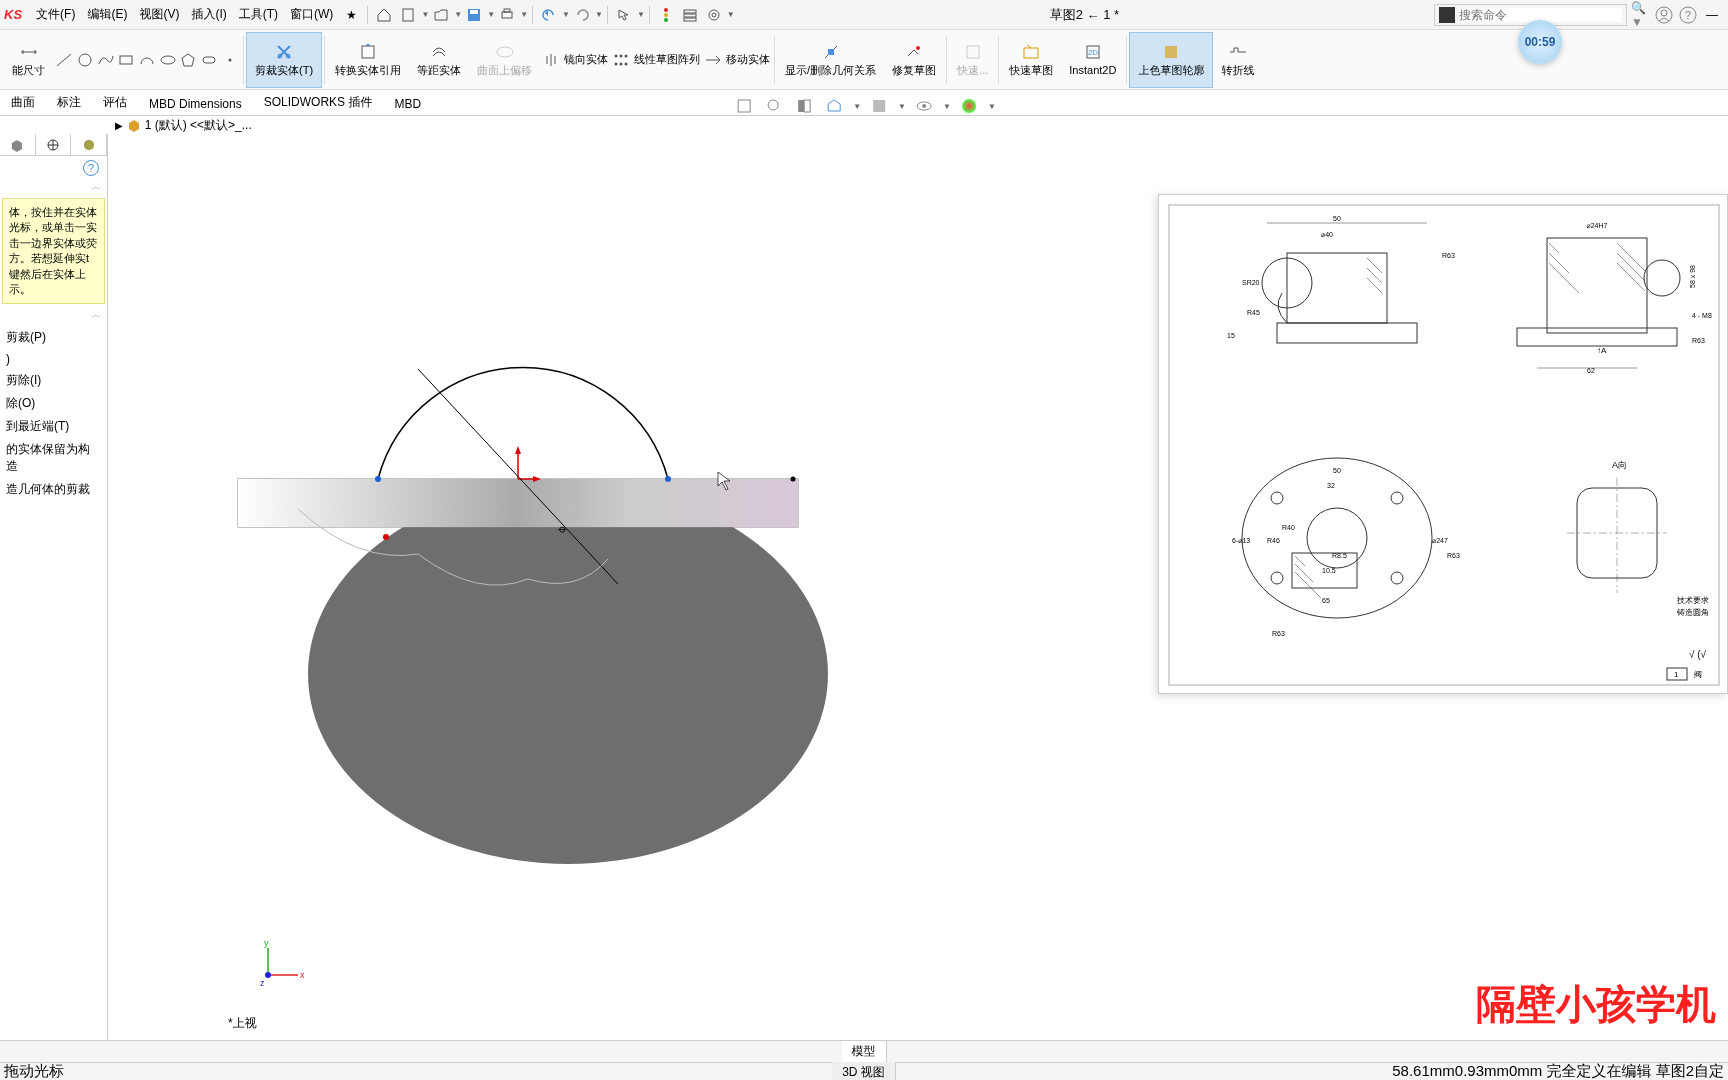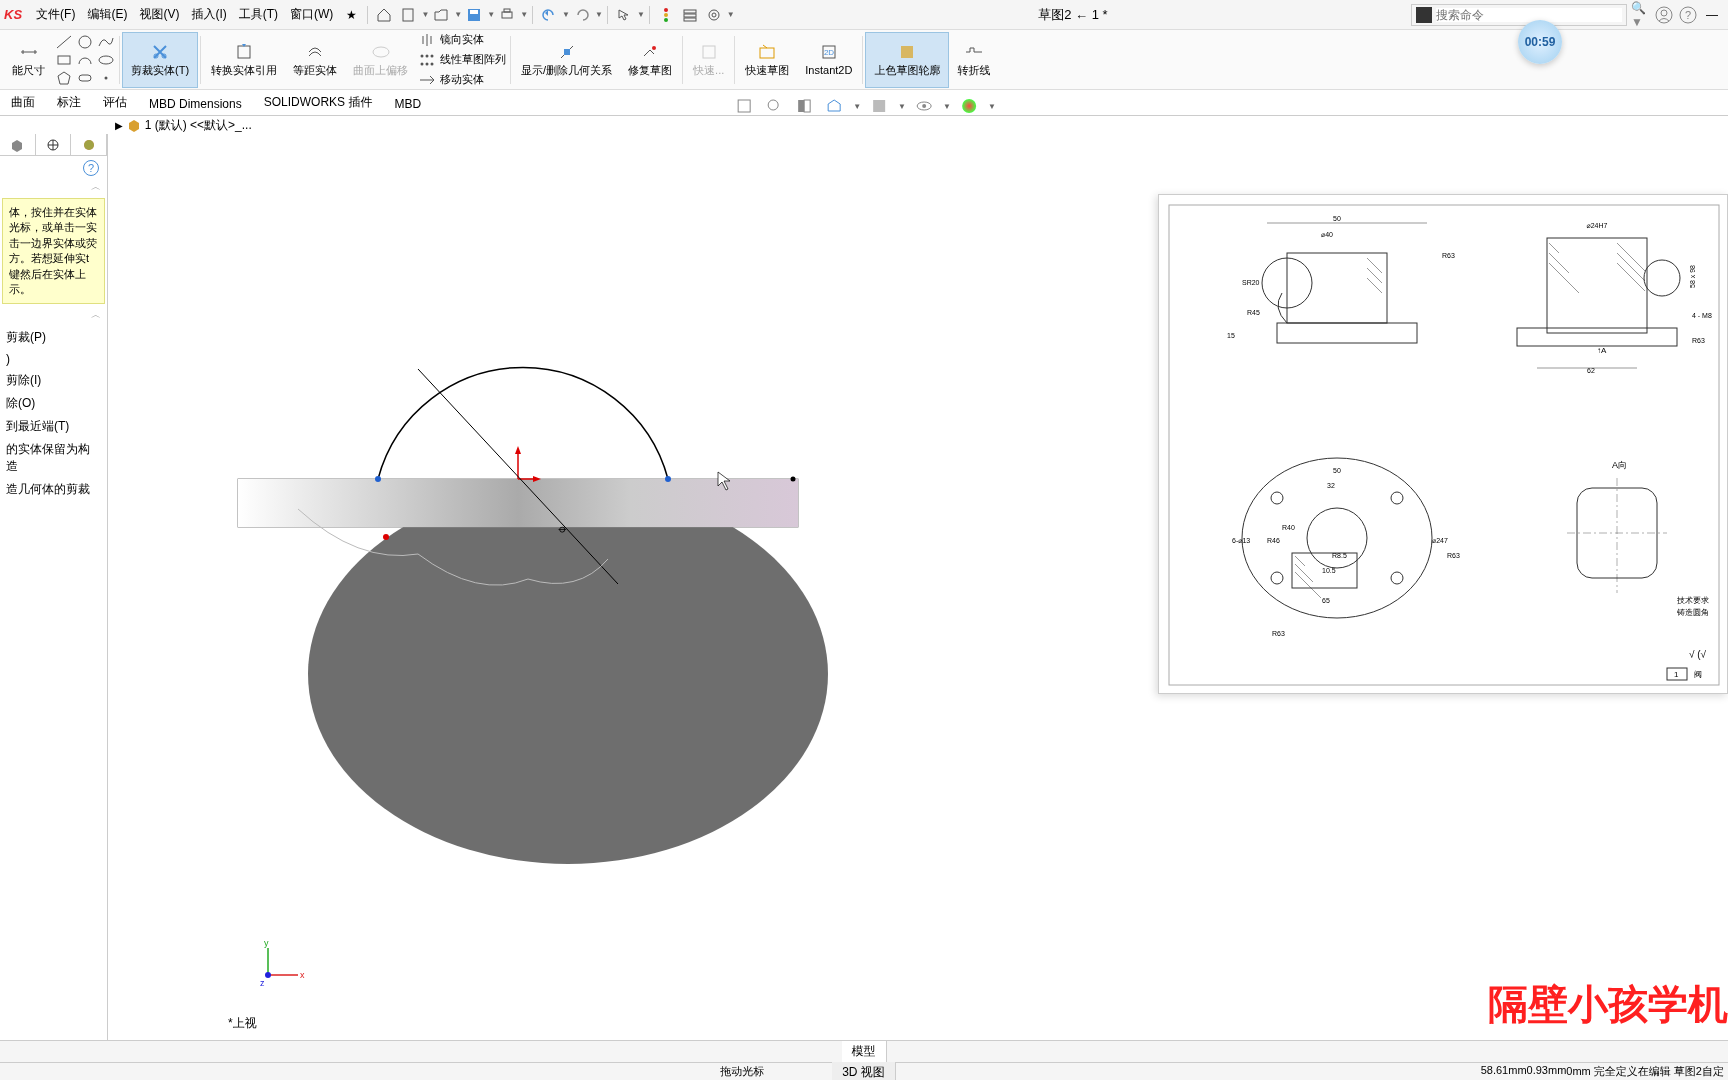--- a/index.html
+++ b/index.html
@@ -6,32 +6,32 @@
 body { width: 1728px; height: 1080px; background: #fff; overflow: hidden; position: relative; font-size: 12px; }
 
 
 .menubar { height: 30px; background: #f5f5f5; display: flex; align-items: center; padding: 0 4px; border-bottom: 1px solid #ddd; }
 .logo { color: #e8292f; font-weight: bold; font-style: italic; font-size: 13px; margin-right: 8px; }
 .menu-item { padding: 0 6px; cursor: pointer; font-size: 12px; }
 .vsep { width: 1px; height: 18px; background: #ccc; margin: 0 4px; }
 .tb-icon { width: 18px; height: 18px; margin: 0 3px; display: inline-flex; align-items: center; justify-content: center; cursor: pointer; }
 .dd-arrow { font-size: 8px; color: #666; margin-left: 1px; }
 .doc-title { flex: 1; text-align: center; font-size: 13px; }
-.search-box { width: 216px; height: 22px; border: 1px solid #ccc; display: flex; align-items: center; padding: 0 4px; }
+.search-box { width: 193px; height: 22px; border: 1px solid #ccc; display: flex; align-items: center; padding: 0 4px; }
 .search-box .si { width: 16px; height: 16px; background: #333; margin-right: 4px; }
 .search-box input { border: none; outline: none; flex: 1; font-size: 12px; color: #999; }
 .search-dd { color: #888; margin-left: 4px; }
 
 
 .ribbon { height: 60px; background: #fafafa; border-bottom: 1px solid #ddd; display: flex; align-items: center; padding: 0 4px; }
 .ribbon-btn { display: flex; flex-direction: column; align-items: center; justify-content: center; padding: 2px 8px; height: 56px; cursor: pointer; font-size: 11px; text-align: center; line-height: 1.2; }
 .ribbon-btn.active { background: #d0e4f5; border: 1px solid #9bc4e2; }
 .ribbon-icon { width: 20px; height: 20px; margin-bottom: 2px; }
 .ribbon-sep { width: 1px; height: 48px; background: #ddd; margin: 0 2px; }
-.ribbon-small-group { display: flex; flex-direction: column; gap: 2px; padding: 2px; }
+.ribbon-small-group { display: flex; flex-direction: row; gap: 2px; padding: 2px; }
 .ribbon-small-row { display: flex; gap: 3px; }
 .small-ico { width: 18px; height: 16px; }
 
 
 .tabstrip { height: 26px; background: #fff; border-bottom: 1px solid #ccc; display: flex; align-items: flex-end; }
 .tab { padding: 4px 10px; border: 1px solid transparent; border-bottom: none; font-size: 12px; cursor: pointer; }
 
 
 .breadcrumb { height: 18px; display: flex; align-items: center; padding-left: 115px; font-size: 12px; }
 
@@ -54,29 +54,29 @@
 .ref-overlay { position: absolute; right: 0; top: 60px; width: 570px; height: 500px; background: #fff; border: 1px solid #ccc; box-shadow: -2px 2px 8px rgba(0,0,0,0.15); padding: 8px; }
 
 
 .triad { position: absolute; left: 150px; bottom: 50px; }
 .view-label { position: absolute; left: 120px; bottom: 8px; font-size: 12px; }
 
 
 .timer-badge { position: absolute; right: 166px; top: 20px; width: 44px; height: 44px; border-radius: 50%; background: radial-gradient(circle,#e0f0ff,#a0d0f0); display: flex; align-items: center; justify-content: center; color: #2060a0; font-size: 12px; font-weight: bold; box-shadow: 0 2px 6px rgba(0,0,0,0.2); }
 
 
-.watermark { position: absolute; right: 0; bottom: 48px; color: #ff2020; font-size: 40px; font-weight: bold; }
+.watermark { position: absolute; right: 12px; bottom: 48px; color: #ff2020; font-size: 40px; font-weight: bold; }
 
 
 .bottom-tabs { height: 22px; background: #f5f5f5; border-top: 1px solid #ccc; display: flex; align-items: center; flex-direction: column; }
 .btab { padding: 2px 10px; border-right: 1px solid #ccc; font-size: 12px; background: #fff; }
 .btab.inactive { background: #eee; }
 
 
-.statusbar { height: 18px; background: #f5f5f5; border-top: 1px solid #ccc; display: flex; align-items: center; font-size: 11px; padding: 0 4px; text-align: center; }
+.statusbar { height: 18px; background: #f5f5f5; border-top: 1px solid #ccc; display: flex; align-items: center; font-size: 15px; padding: 0 4px; }
 .sb-left { flex: 1; }
 .sb-right { display: flex; }
 
 svg { display: block; }
 </style>
 </head>
 <body>
 
 <div class="menubar">
   <span class="logo">KS</span>

